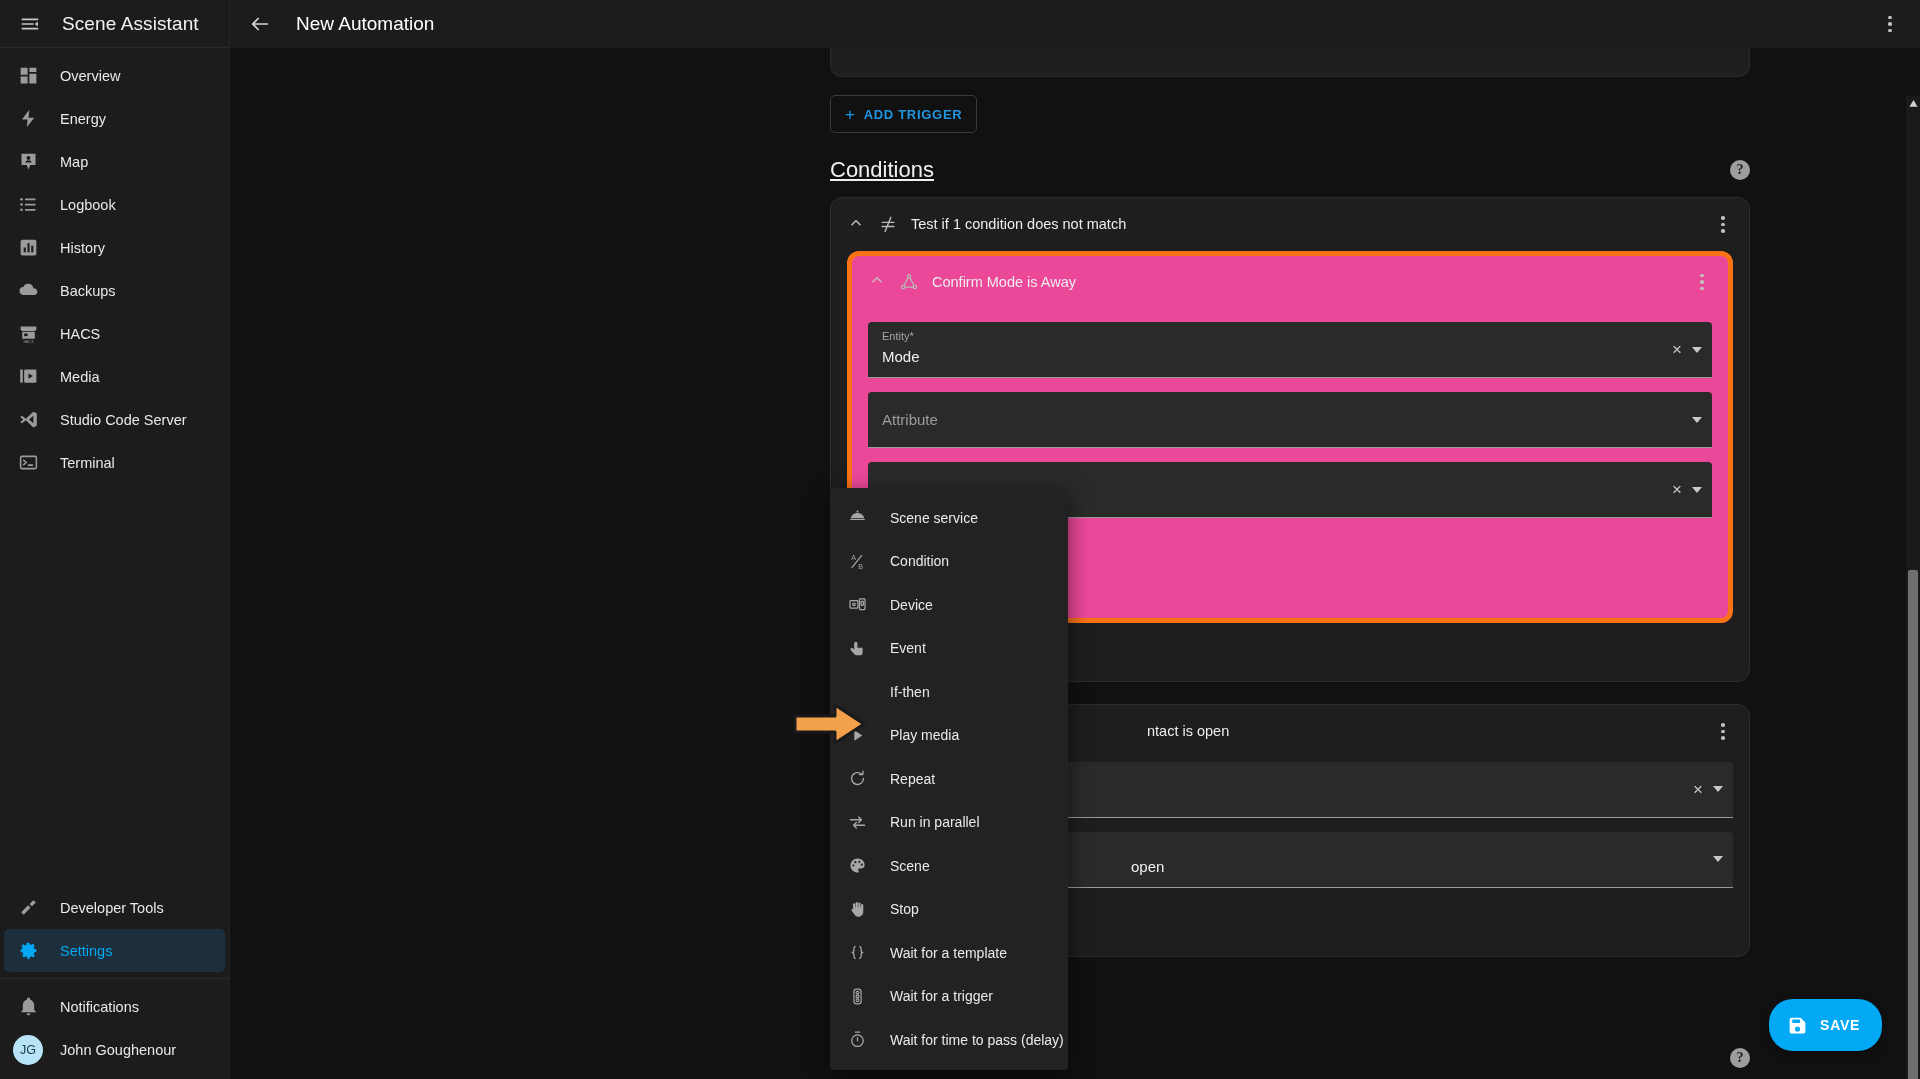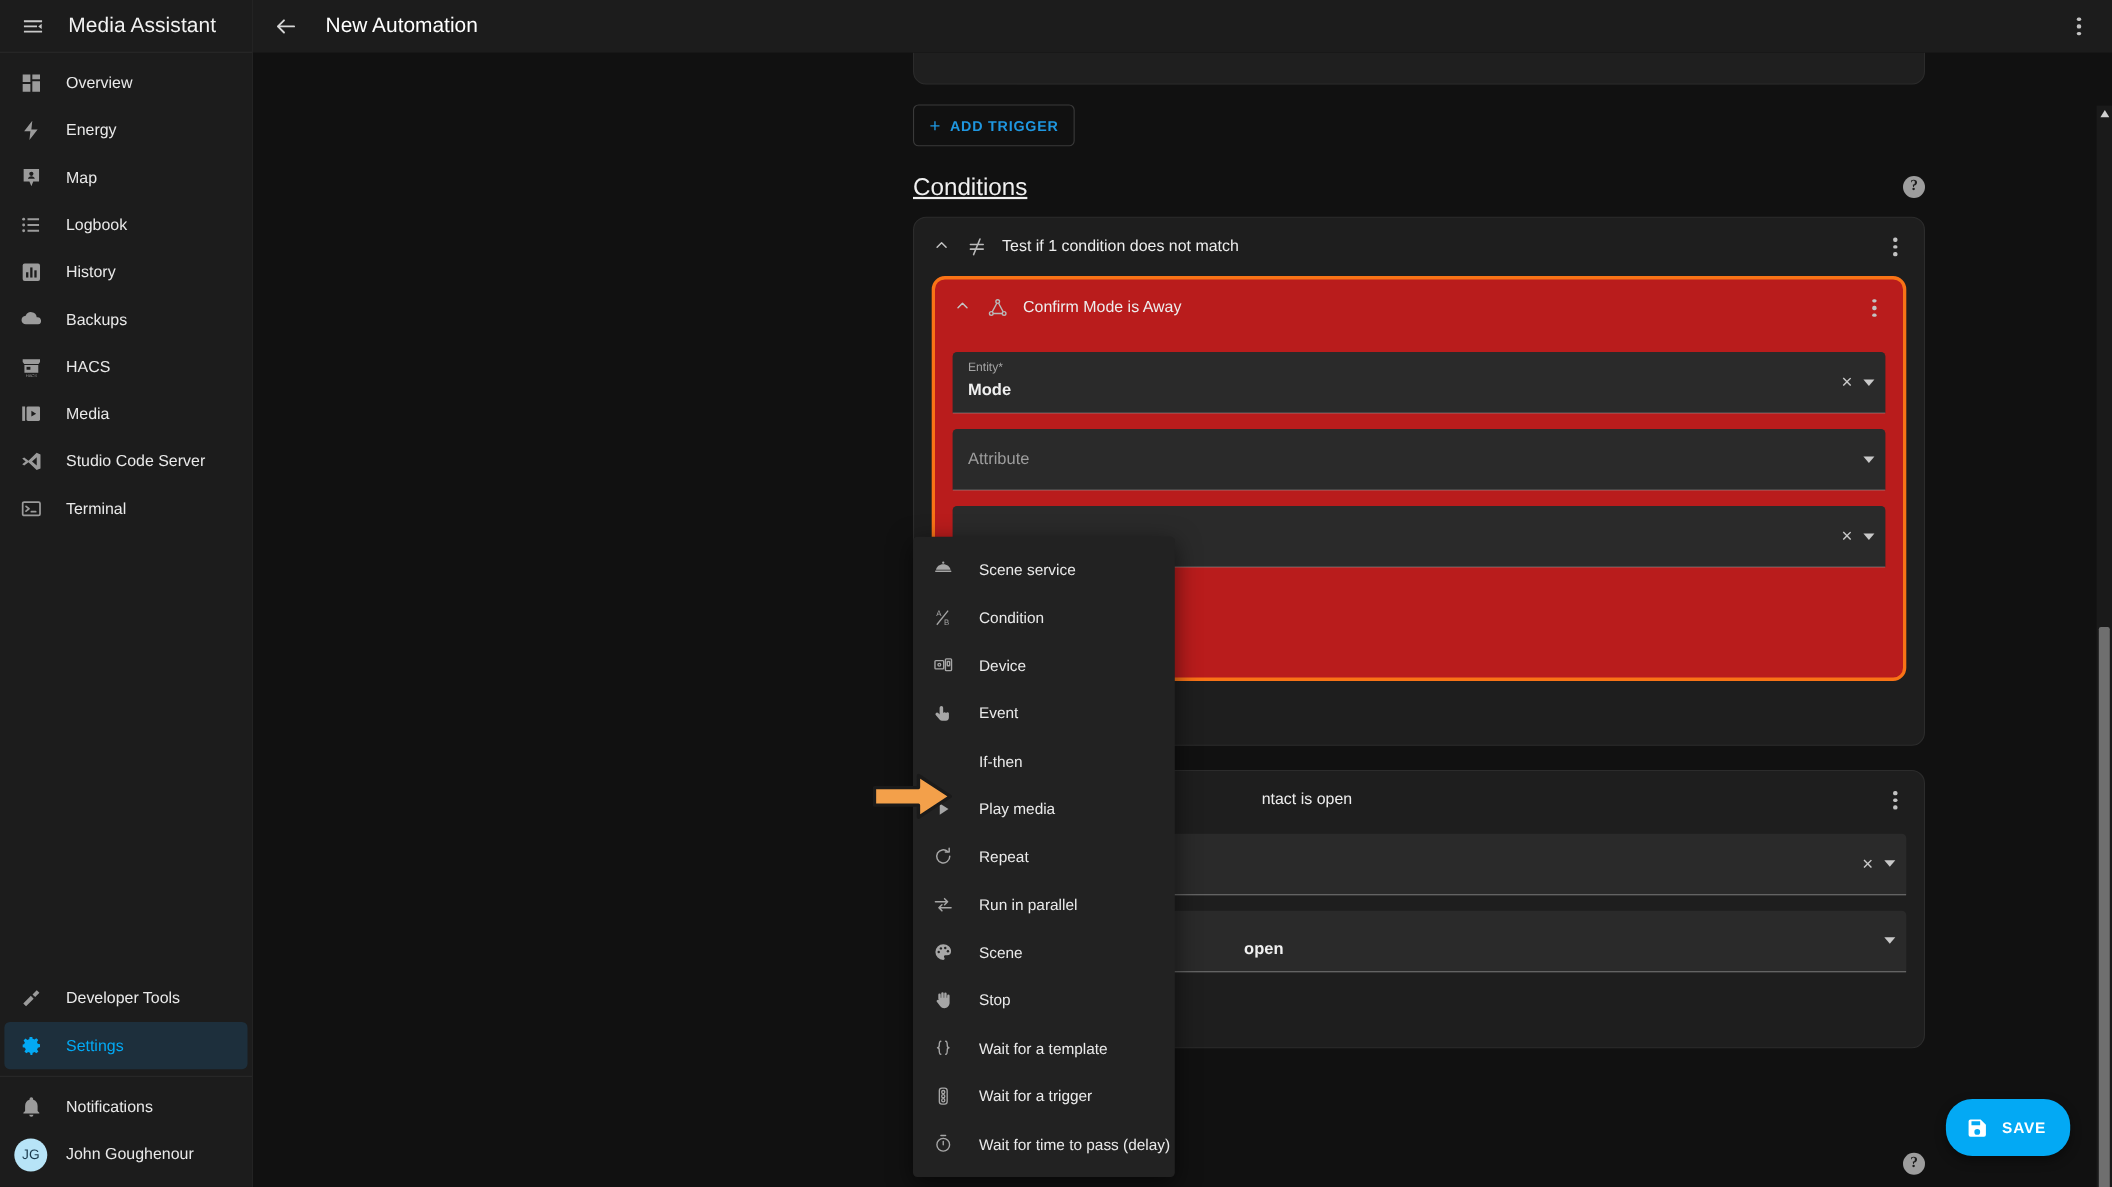--- a/index.html
+++ b/index.html
@@ -150,42 +150,42 @@
   .card-title { font-size: 14.5px; color: #ededed; flex: 1 1 auto; }
   .kebab {
     width: 20px; display: flex; flex-direction: column; gap: 3px;
     align-items: center; cursor: pointer; padding: 4px 0;
   }
   .kebab i { width: 3.5px; height: 3.5px; border-radius: 50%; background: #c2c2c2; display:block; }
 
   .card-body { padding: 0 16px 16px 16px; }
 
   .inner-card {
-    background: #b91c1c; border: 3px solid #f97316;
+    background: #ec4899; border: 5px solid #f97316;
     border-radius: 12px;
   }
   .inner-body { padding: 0 16px 16px 16px; }
 
   .field {
     position: relative;
     background: #2a2a2a;
     border-radius: 4px 4px 0 0;
     border-bottom: 1px solid #9a9a9a;
     height: 56px;
     margin-top: 14px;
     display: flex; align-items: center;
     padding: 0 10px 0 14px;
     cursor: text;
   }
   .field .fl-label {
     position: absolute; left: 14px; top: 8px;
     font-size: 11px; color: #a4a4a4;
   }
   .field .fl-value {
-    font-size: 15px; color: #f0f0f0; margin-top: 14px; font-weight: bold;
+    font-size: 15px; color: #f0f0f0; margin-top: 14px;
   }
   .field .fl-placeholder {
     font-size: 15px; color: #9d9d9d;
   }
   .field-actions {
     margin-left: auto; display: flex; align-items: center; gap: 10px;
     color: #bdbdbd;
   }
   .xbtn { font-size: 17px; cursor: pointer; line-height: 1; color: #c9c9c9; }
   .caret {
@@ -263,21 +263,21 @@
 <div id="app">
 
   <div class="sidebar">
     <div class="sb-header">
       <div class="sb-menu-btn">
         <svg width="22" height="22" viewBox="0 0 24 24" fill="currentColor">
           <path d="M3 6h18v1.8H3zM3 11.1h13v1.8H3zM3 16.2h18V18H3z"></path>
           <path d="M20.6 9.4 17.2 12l3.4 2.6z"></path>
         </svg>
       </div>
-      <div class="sb-title">Media Assistant</div>
+      <div class="sb-title">Scene Assistant</div>
     </div>
 
     <div class="sb-scroll">
 
       <div class="sb-item">
         <span class="ic">
           <svg width="21" height="21" viewBox="0 0 24 24" fill="currentColor">
               <path d="M3 3h8v8H3zM13 3h8v5h-8zM13 10h8v11h-8zM3 13h8v8H3z"></path>
             </svg>
         </span>

